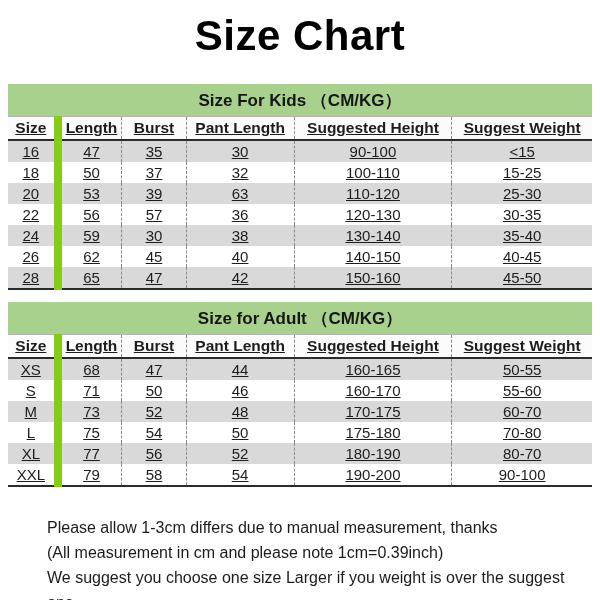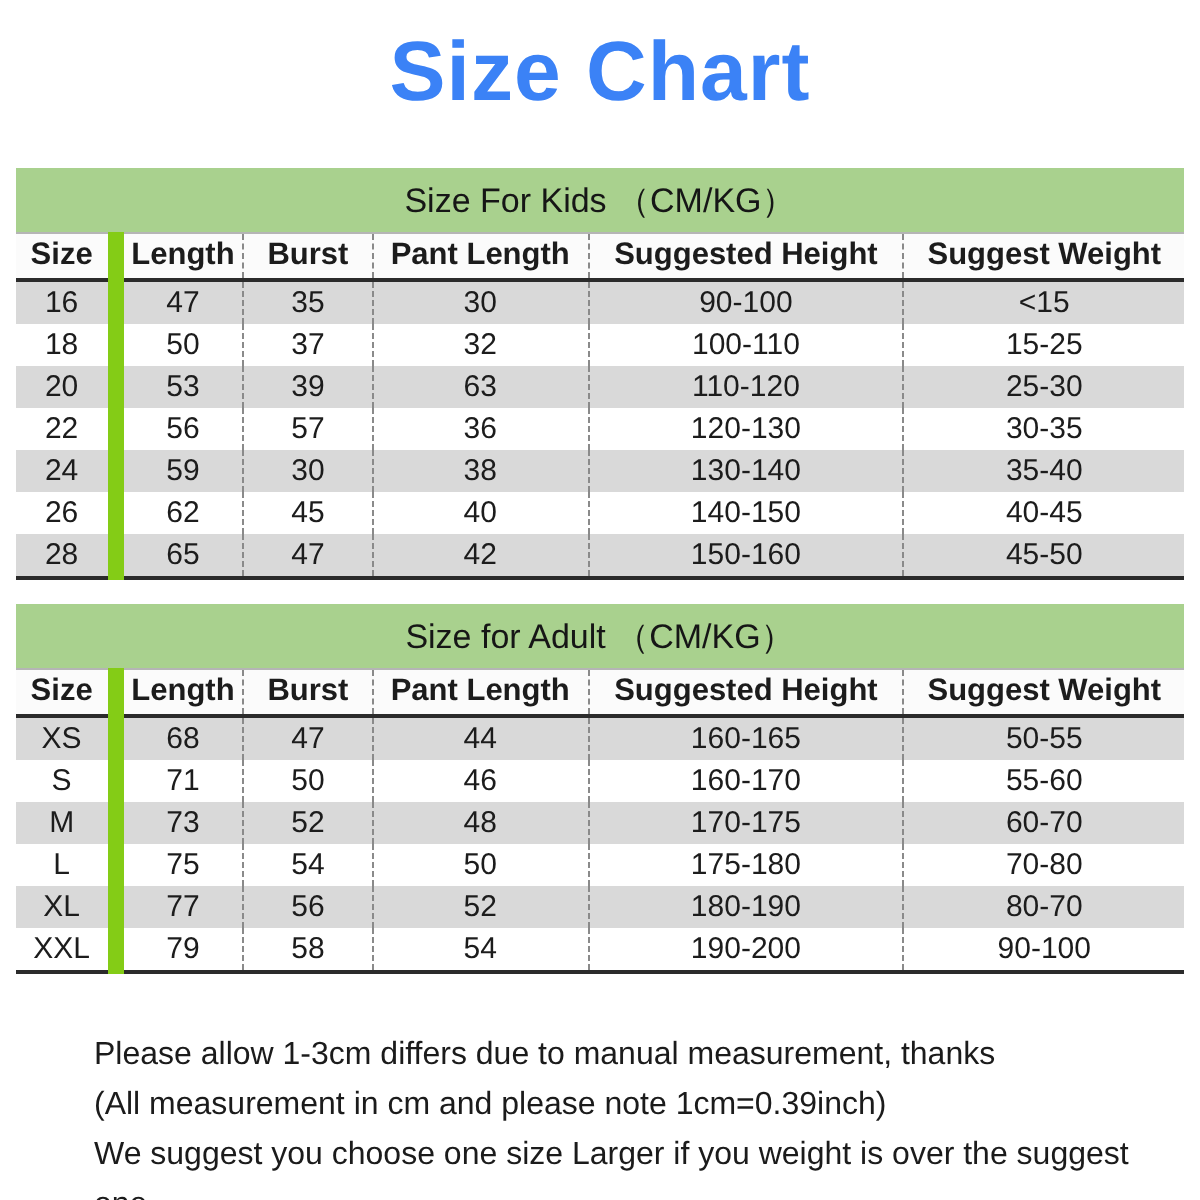--- a/index.html
+++ b/index.html
@@ -12,42 +12,43 @@
   }
   *{box-sizing:border-box;margin:0;padding:0;}
   html,body{width:600px;height:600px;overflow:hidden;background:#ffffff;
     font-family:"Liberation Sans","DejaVu Sans",sans-serif;color:var(--text);}
   .page-title{
     text-align:center;
     font-size:42px;
     font-weight:700;
     line-height:52px;
     margin-top:10px;
-    color:#3b82f6;
+    color:#000000;
     letter-spacing:.5px;
   }
   .size-section{margin:0 8px;}
   .section-kids{margin-top:22px;}
   .section-adult{margin-top:12px;}
   .band{
     background:var(--band-green);
     text-align:center;
     font-size:17px;
-    font-weight:400;
+    font-weight:700;
     color:#161616;
     padding:6px 0 5px 0;
     line-height:21px;
   }
   table{
     width:100%;
     border-collapse:collapse;
     table-layout:fixed;
     font-size:15px;
     color:var(--text);
     border-bottom:2px solid var(--border-dark);
+    text-decoration:underline;
   }
   thead th{
     background:var(--header-bg);
     font-weight:700;
     font-size:15.5px;
     text-align:center;
     padding:2px 0;
     line-height:18px;
     border-top:1px solid #b5b5b5;
     border-bottom:2px solid var(--border-dark);

